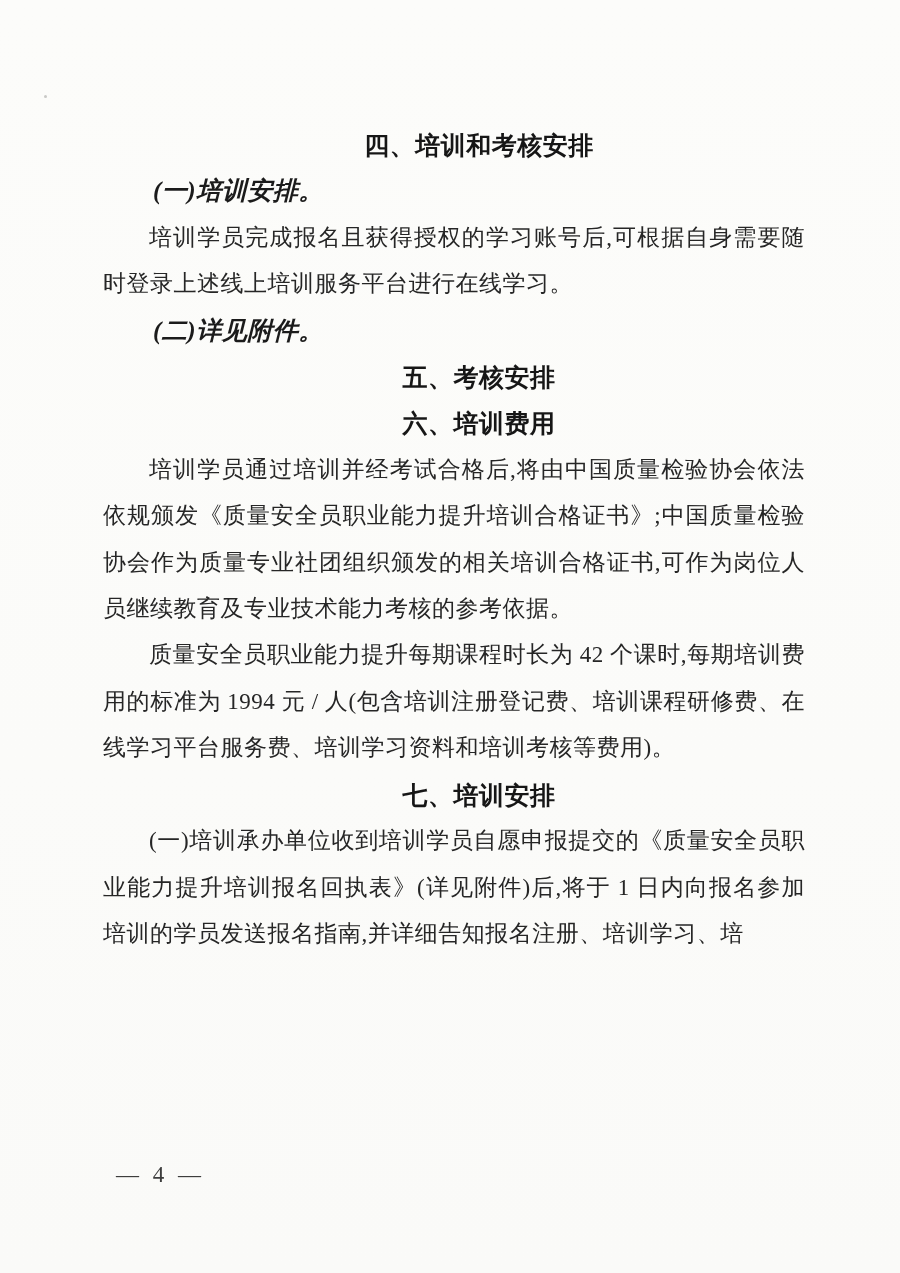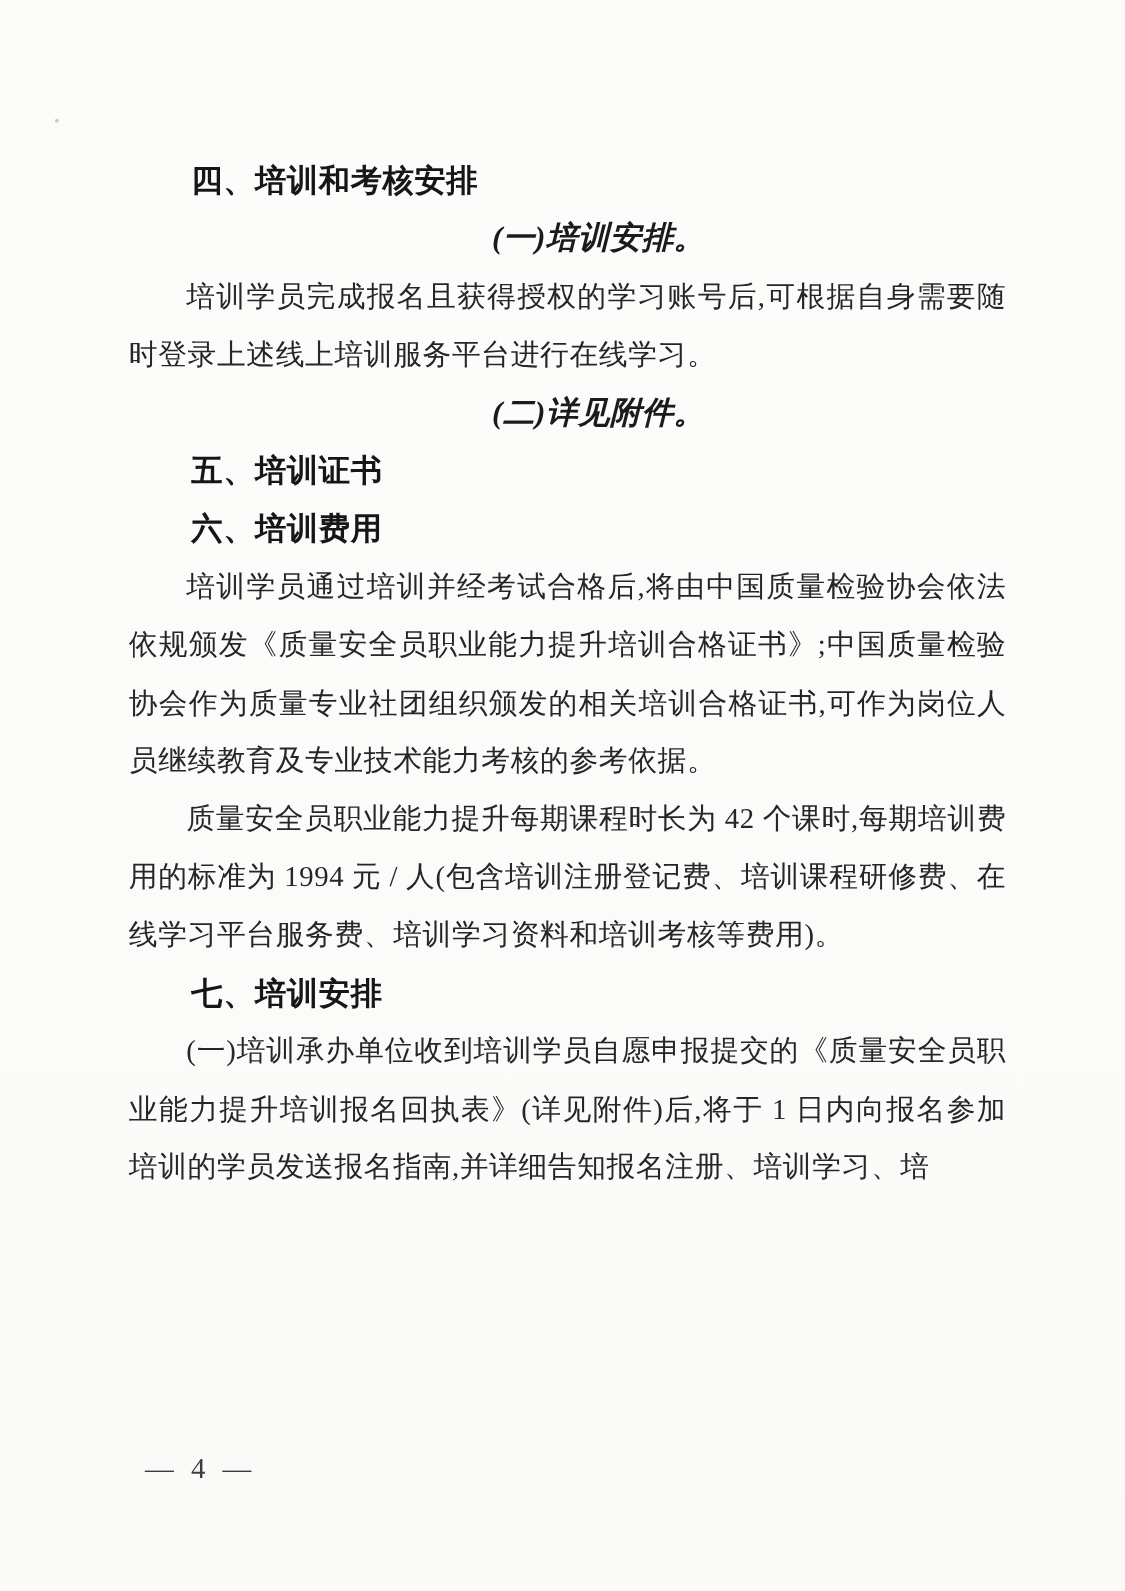--- a/index.html
+++ b/index.html
@@ -28,29 +28,29 @@
     text-indent: 2em;
     text-align: justify;
     margin: 0;
     letter-spacing: 0.5px;
   }
   .heading {
     font-family: "Liberation Sans", sans-serif;
     font-weight: 700;
     font-size: 25px;
     color: #161616;
-    text-align: left;
+    text-align: center;
   }
   .subheading {
     font-family: "Liberation Serif", serif;
     font-weight: 700;
     font-size: 25px;
     color: #1b1b1b;
     font-style: italic;
-    text-align: center;
+    text-align: left;
   }
   .para {
     font-size: 23px;
     color: #262626;
   }
   .page-number {
     position: absolute;
     left: 116px;
     top: 1162px;
     font-family: "Liberation Serif", serif;
@@ -78,21 +78,21 @@
   <div class="content">
     <p class="line heading">四、培训和考核安排</p>
 
     <p class="line subheading">(一)培训安排。</p>
 
     <p class="line para">培训学员完成报名且获得授权的学习账号后,可根据自身需要随时登录上述线上培训服务平台进行在线学习。</p>
 
     <p class="line subheading">(二)详见附件。</p>
 
 
-    <p class="line heading">五、培训证书</p>
+    <p class="line heading">五、考核安排</p>
 
     <p class="line heading">六、培训费用</p>
 
     <p class="line para">培训学员通过培训并经考试合格后,将由中国质量检验协会依法依规颁发《质量安全员职业能力提升培训合格证书》;中国质量检验协会作为质量专业社团组织颁发的相关培训合格证书,可作为岗位人员继续教育及专业技术能力考核的参考依据。</p>
 
     <p class="line para">质量安全员职业能力提升每期课程时长为 42 个课时,每期培训费用的标准为 1994 元 / 人(包含培训注册登记费、培训课程研修费、在线学习平台服务费、培训学习资料和培训考核等费用)。</p>
 
     <p class="line heading">七、培训安排</p>
 
     <p class="line para">(一)培训承办单位收到培训学员自愿申报提交的《质量安全员职业能力提升培训报名回执表》(详见附件)后,将于 1 日内向报名参加培训的学员发送报名指南,并详细告知报名注册、培训学习、培</p>

